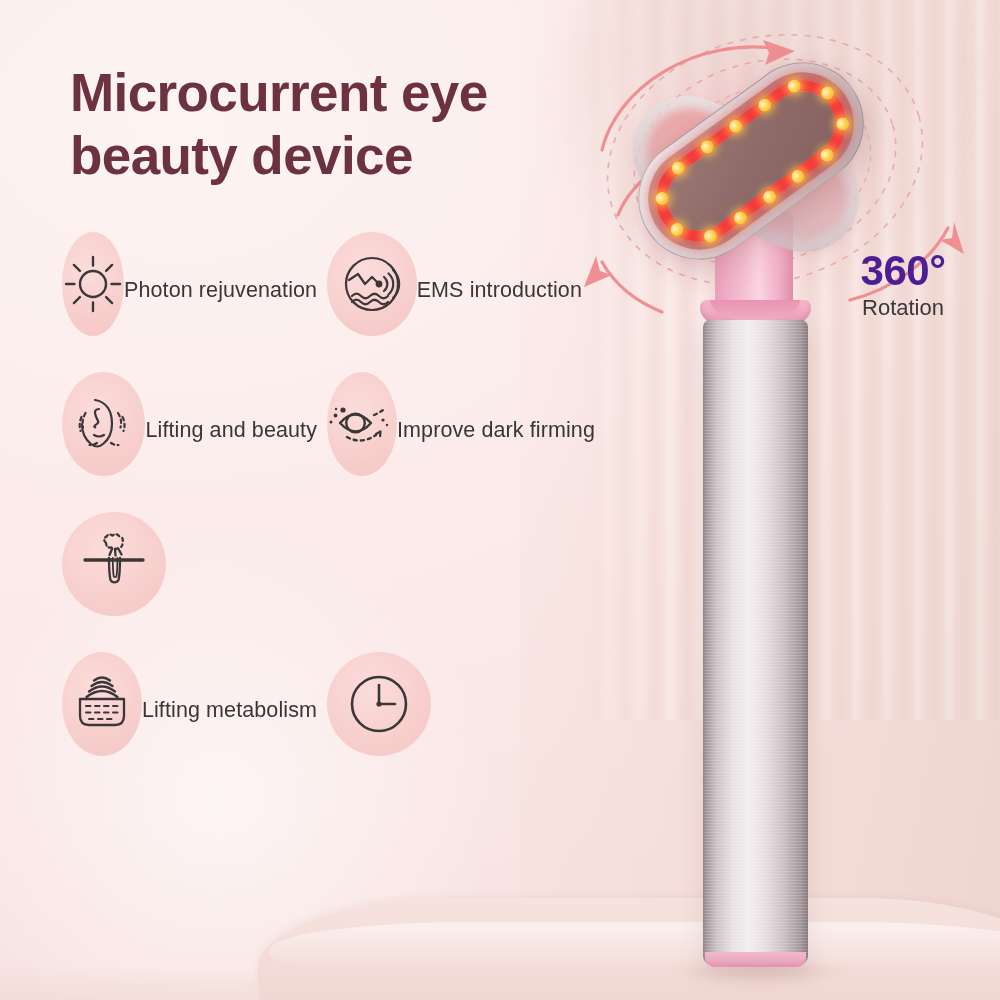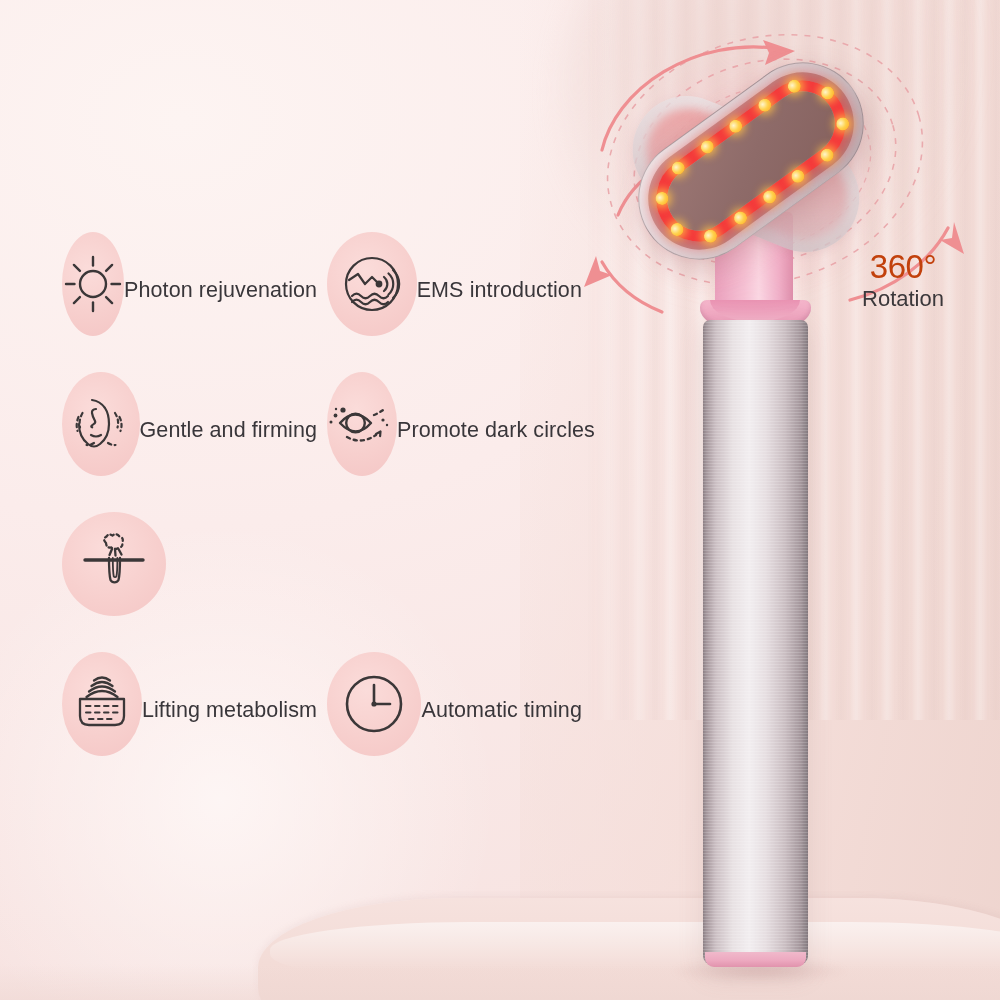--- a/index.html
+++ b/index.html
@@ -318,23 +318,23 @@
   }
 
   
   .callout {
     position: absolute;
     left: 278px; top: 250px;
     text-align: center;
     width: 130px;
   }
   .callout-deg {
-    font-size: 33px;
-    font-weight: 400;
-    color: #c2410c;
+    font-size: 42px;
+    font-weight: 700;
+    color: #4c1d95;
     letter-spacing: -0.5px;
     line-height: 1;
   }
   .callout-sub {
     margin-top: 5px;
     font-size: 22px;
     color: #3b383b;
     line-height: 1;
   }
 </style>
@@ -346,20 +346,22 @@
   <div class="bg-base"></div>
   <div class="bg-warm-right"></div>
   <div class="bg-stripes"></div>
   <div class="bg-soft-blob"></div>
   <div class="bg-vignette-left"></div>
 
   <div class="pedestal"></div>
   <div class="pedestal-lip"></div>
   <div class="table-edge"></div>
 
+  <div class="title">Microcurrent eye
+beauty device</div>
 
   <div class="features">
 
     <div class="feature-row">
 
       <div class="feature">
         <div class="feature-badge">
           <svg class="ico" width="62" height="62" viewBox="0 0 62 62">
             <g stroke="#3b3738" stroke-width="2.4" fill="none" stroke-linecap="round">
               <circle cx="31" cy="31" r="13"></circle>
@@ -407,21 +409,21 @@
               <path d="M23 44 q5 3 10 0"></path>
               <path d="M14.5 22 q-4 7 -2.5 14.5" stroke-dasharray="3.5 3.5"></path>
               <path d="M10.5 26 q-3 7 -1 14" stroke-dasharray="3.5 3.5"></path>
               <path d="M47 22 q4.5 7 2.5 14.5" stroke-dasharray="3.5 3.5"></path>
               <path d="M51.5 26 q3.5 7 1 14" stroke-dasharray="3.5 3.5"></path>
               <path d="M26 52 q-4 2.5 -7.5 2" stroke-dasharray="3.5 3.5"></path>
               <path d="M40 52 q4 2.5 7.5 2" stroke-dasharray="3.5 3.5"></path>
             </g>
           </svg>
         </div>
-        <div class="feature-label">Gentle and firming</div>
+        <div class="feature-label">Lifting and beauty</div>
       </div>
 
       <div class="feature">
         <div class="feature-badge">
           <svg class="ico" width="70" height="62" viewBox="0 0 70 62">
             <g stroke="#3b3738" stroke-width="2.4" fill="none" stroke-linecap="round" stroke-linejoin="round">
               <path d="M13 30 q15 -17 31 0 q-15 17 -31 0 z"></path>
               <circle cx="28.5" cy="30" r="9.3"></circle>
               <path d="M20 44 q14 8 29 -2" stroke-dasharray="3.2 4"></path>
               <path d="M49 41 l4.5 -2.5 l-0.4 4.6" stroke-width="2.2"></path>
@@ -430,21 +432,21 @@
             <g fill="#3b3738" stroke="none">
               <circle cx="16" cy="17" r="2.6"></circle>
               <circle cx="8.5" cy="22.5" r="1.9"></circle>
               <circle cx="4" cy="29" r="1.5"></circle>
               <circle cx="9" cy="16" r="1.2"></circle>
               <circle cx="56" cy="27" r="1.6"></circle>
               <circle cx="60" cy="32" r="1.2"></circle>
             </g>
           </svg>
         </div>
-        <div class="feature-label">Promote dark circles</div>
+        <div class="feature-label">Improve dark firming</div>
       </div>
     </div>
 
     <div class="feature-row">
 
 
       <div class="feature">
         <div class="feature-badge">
           <svg class="ico" width="70" height="64" viewBox="0 0 70 64">
             <g stroke="#3b3738" stroke-width="2.3" fill="none" stroke-linecap="round" stroke-linejoin="round">
@@ -485,21 +487,20 @@
         <div class="feature-badge">
           <svg class="ico" width="64" height="64" viewBox="0 0 64 64">
             <g stroke="#3b3738" stroke-width="2.6" fill="none" stroke-linecap="round">
               <circle cx="32" cy="32" r="27"></circle>
               <line x1="32" y1="13" x2="32" y2="32"></line>
               <line x1="32" y1="32" x2="48" y2="32"></line>
             </g>
             <circle cx="32" cy="32" r="2.6" fill="#3b3738"></circle>
           </svg>
         </div>
-        <div class="feature-label">Automatic timing</div>
       </div>
     </div>
 
   </div>
 
   <div class="device">
 
     <svg class="rot-svg" viewBox="0 0 440 400">
 
       <g fill="none" stroke="#e9a5a9" stroke-width="1.6" stroke-dasharray="6 7" opacity="0.9">

